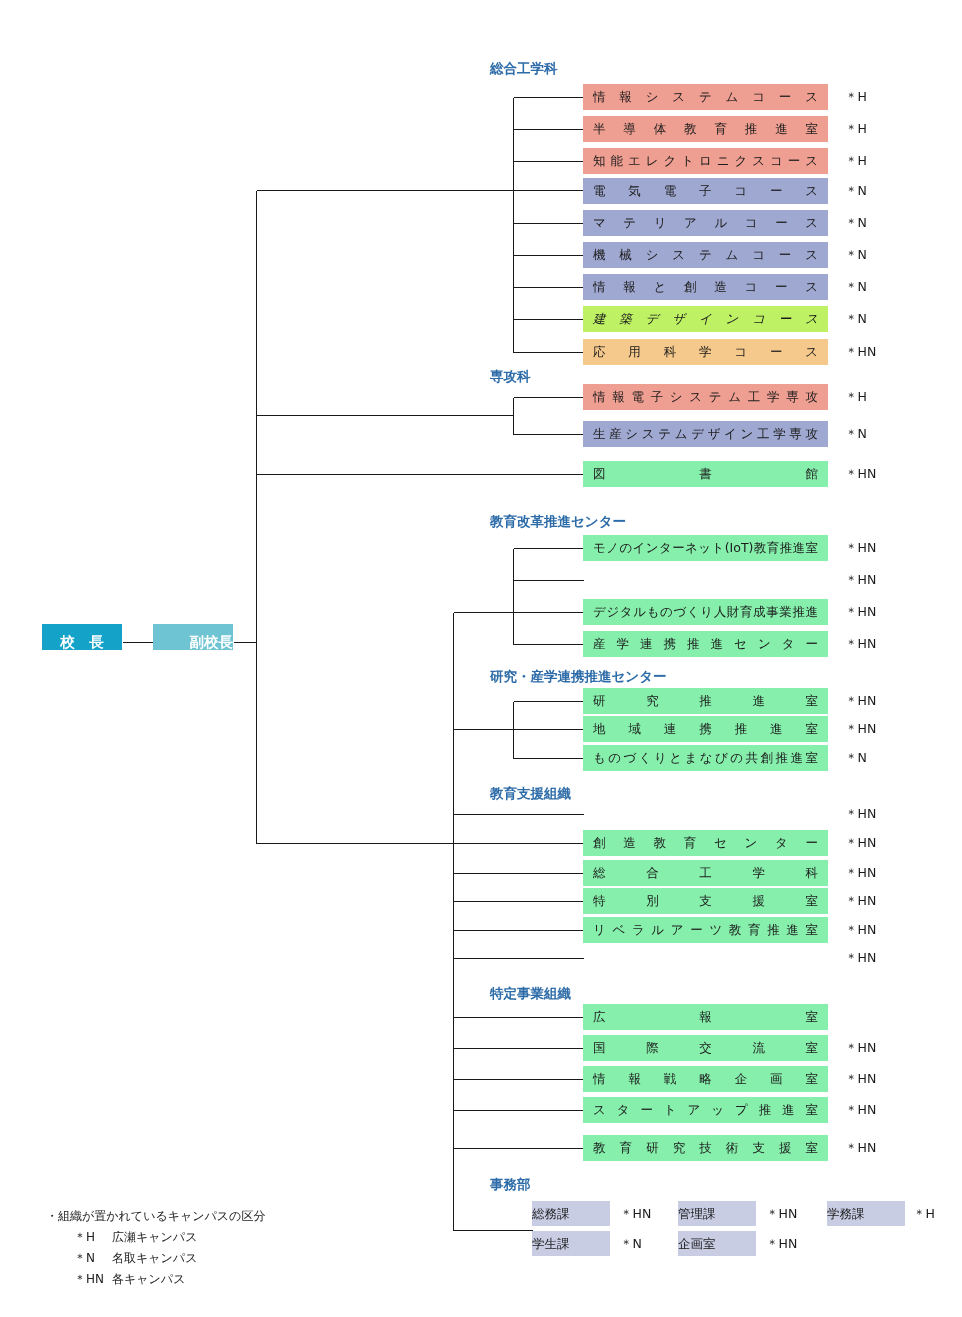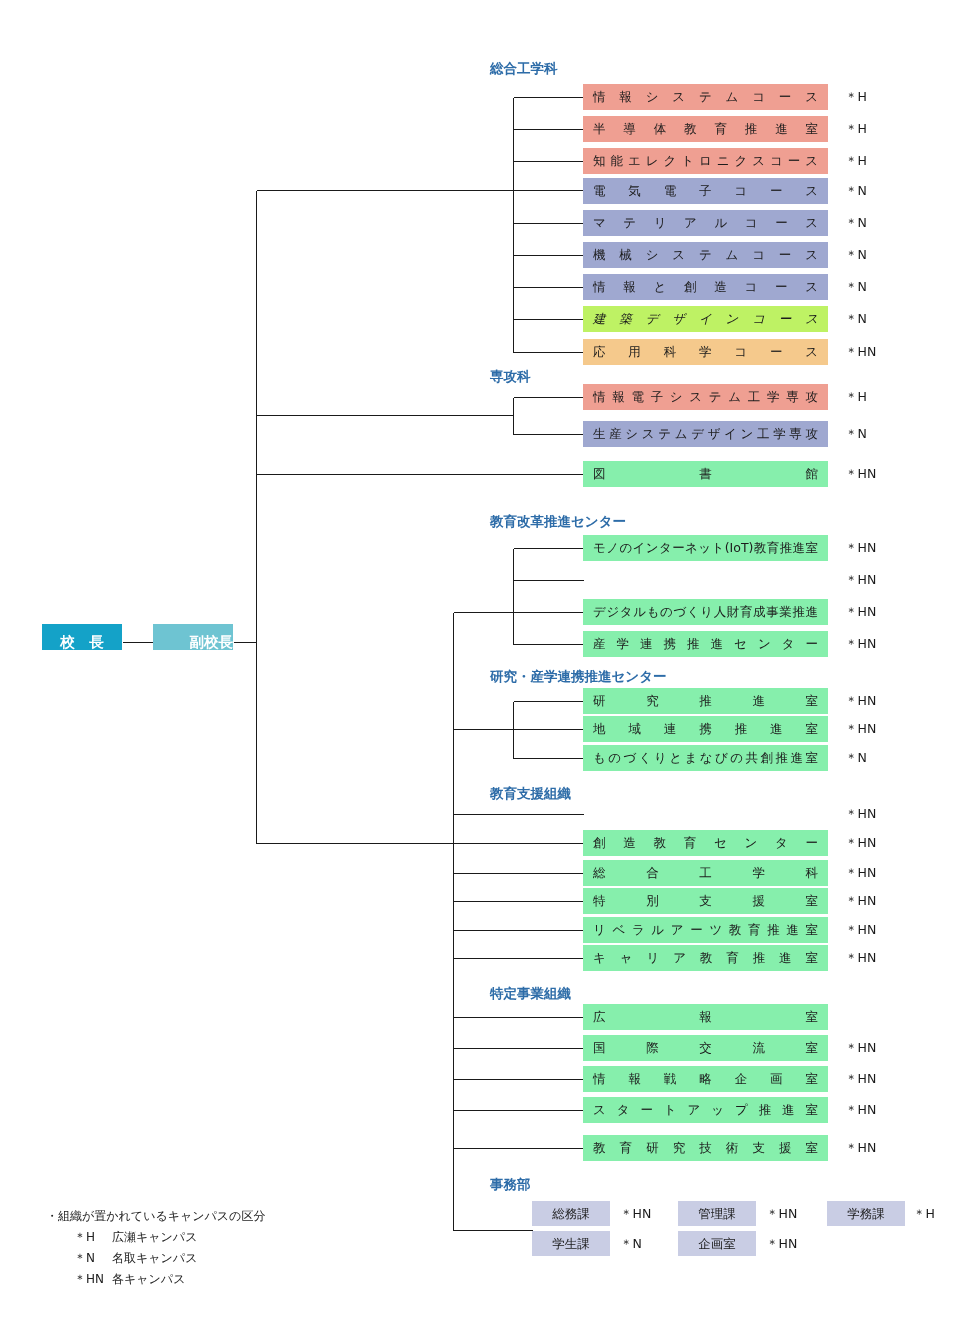--- a/index.html
+++ b/index.html
@@ -28,21 +28,21 @@
     white-space:nowrap;
   }
   .exec{
     position:absolute;top:624px;width:80px;height:26px;line-height:36px;
     text-align:center;color:#fff;font-weight:700;font-size:14.5px;
   }
   .exec-principal{left:42px;background:#14a2c8;}
   .exec-vice{left:153px;background:#6ec4d2;text-align:right;}
   .admin{
     position:absolute;width:78px;height:25px;box-sizing:border-box;
-    font-size:12.5px;line-height:25px;text-align:center;background:#c9cde4;
+    font-size:12.5px;line-height:25px;text-align:left;background:#c9cde4;
   }
   .admin-mark{
     position:absolute;width:60px;height:25px;font-size:12.5px;line-height:25px;
     color:#1a1a1a;text-align:left;
   }
   .legend-title{position:absolute;left:46px;top:1208px;font-size:12px;color:#222;}
   .legend-row{position:absolute;left:74px;font-size:12px;color:#222;display:flex;}
   .legend-row .lmark{display:inline-block;width:38px;flex:0 0 38px;}
 </style>
 </head>
@@ -160,21 +160,20 @@
   <div class="node c-lav" style="top:830px">情報基盤センター</div>
   <div class="mark" style="top:801px">＊HN</div>
   <div class="node c-lav" style="top:830px">創造教育センター</div>
   <div class="mark" style="top:830px">＊HN</div>
   <div class="node c-lav" style="top:860px">総合工学科</div>
   <div class="mark" style="top:860px">＊HN</div>
   <div class="node c-lav" style="top:888px">特別支援室</div>
   <div class="mark" style="top:888px">＊HN</div>
   <div class="node c-lav" style="top:917px">リベラルアーツ教育推進室</div>
   <div class="mark" style="top:917px">＊HN</div>
-  <div class="node c-lav" style="top:945px">キャリア教育推進室</div>
   <div class="mark" style="top:945px">＊HN</div>
 
   <div class="sec-title" style="top:985px">特定事業組織</div>
   <div class="node c-lav" style="top:1004px">広報室</div>
   <div class="mark" style="top:1004px"></div>
   <div class="node c-lav" style="top:1035px">国際交流室</div>
   <div class="mark" style="top:1035px">＊HN</div>
   <div class="node c-lav" style="top:1066px">情報戦略企画室</div>
   <div class="mark" style="top:1066px">＊HN</div>
   <div class="node c-lav" style="top:1097px">スタートアップ推進室</div>

